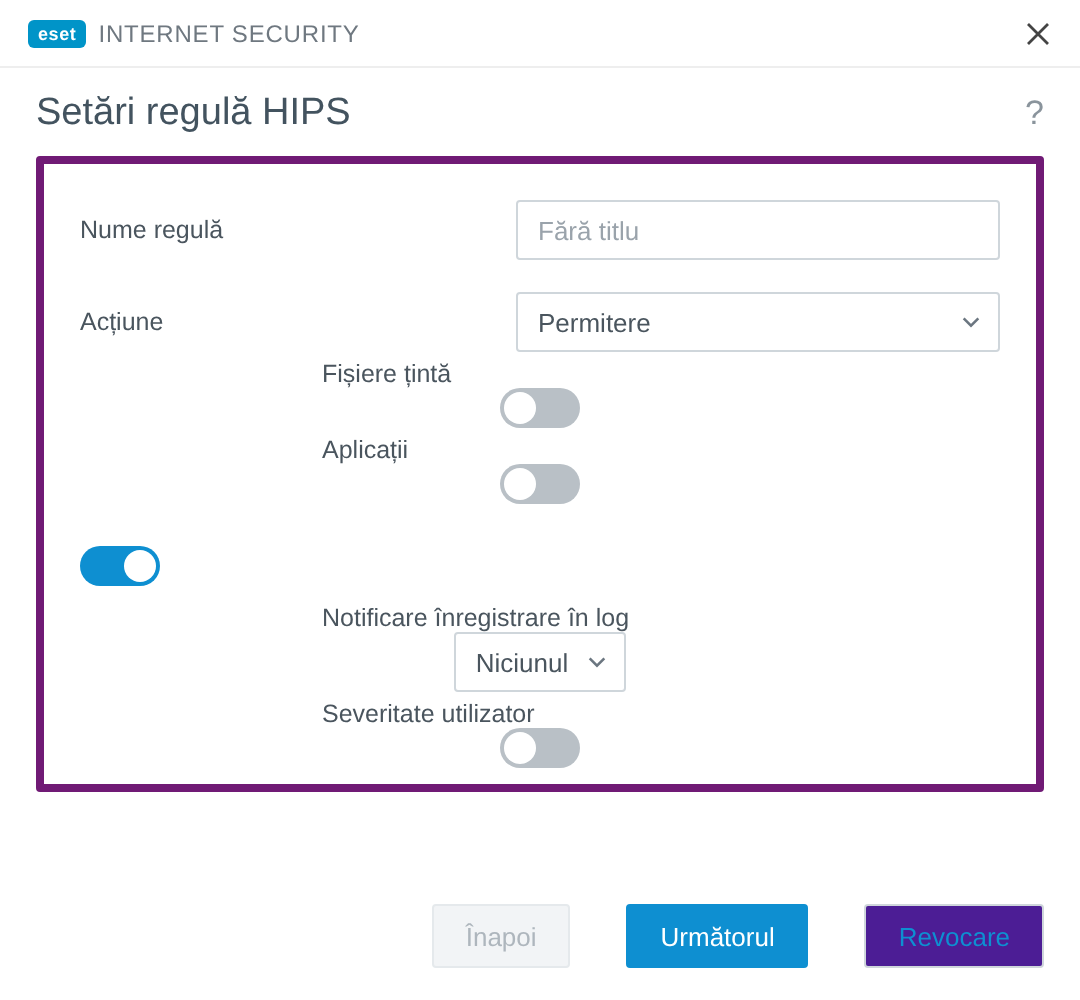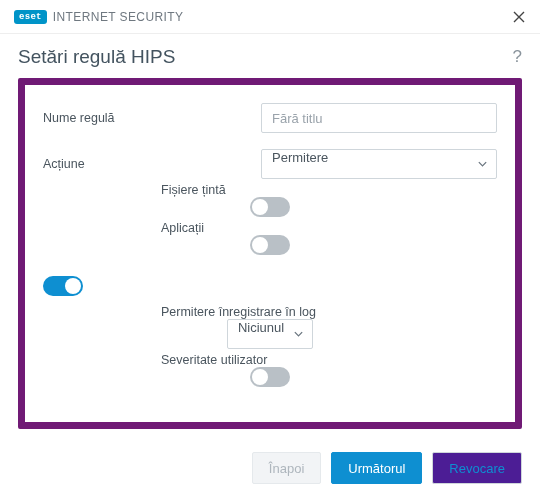--- a/index.html
+++ b/index.html
@@ -21,21 +21,20 @@
   }
   .brand-badge {
     background: #0094c8;
     color: #fff;
     font-size: 9px;
     font-weight: 700;
     border-radius: 3px;
     padding: 2px 5px;
     letter-spacing: 0.3px;
     margin-right: 6px;
-    font-family: Liberation Mono, monospace;
   }
   .brand-text {
     color: #6f7880;
     font-size: 12px;
     font-weight: 400;
     letter-spacing: 0.4px;
   }
   .close-icon {
     margin-left: auto;
     width: 18px; height: 18px;
@@ -56,23 +55,23 @@
     font-weight: 400;
   }
   .help-icon {
     margin-left: auto;
     color: #8a949c;
     font-size: 17px;
     cursor: pointer;
   }
   .content {
     margin: 0 18px;
-    border: 7px solid #701a75;
-    border-radius: 2px;
-    padding: 16px 18px 33px 18px;
+    border: 4px solid #701a75;
+    border-radius: 2px;
+    padding: 16px 18px 6px 18px;
     flex: 0 0 auto;
   }
   .row {
     display: flex;
     align-items: center;
     min-height: 34px;
     padding: 2px 0;
   }
   .row + .row { margin-top: 0; flex-direction: column; }
   .label {
@@ -101,21 +100,21 @@
   }
   .text-input::placeholder { color: #9aa3ab; }
   .select {
     position: relative;
     width: 100%;
     height: 30px;
     border: 1px solid #cfd6db;
     border-radius: 2px;
     background: #fff;
     display: flex;
-    align-items: flex-start;
+    align-items: center;
     padding: 0 28px 0 10px;
     font-size: 13px;
     color: #4a555e;
     cursor: pointer;
   }
   .select .chev {
     position: absolute;
     right: 8px;
     top: 50%;
     transform: translateY(-50%);
@@ -144,21 +143,21 @@
   .toggle.on {
     background: #0e8fd1;
   }
   .toggle.on::after {
     left: 22px;
   }
   .footer {
     margin-top: auto;
     display: flex;
     justify-content: flex-end;
-    gap: 10px;
+    gap: 28px;
     padding: 16px 18px 16px 18px;
   }
   .btn {
     height: 32px;
     padding: 0 16px;
     border-radius: 2px;
     font-size: 13px;
     font-family: inherit;
     cursor: pointer;
     border: 1px solid transparent;
@@ -246,21 +245,21 @@
 
     <div class="gap"></div>
 
     <div class="row">
       <div class="control">
         <div class="toggle on"></div>
       </div>
     </div>
 
     <div class="row">
-      <div class="label">Permitere înregistrare în log</div>
+      <div class="label">Notificare înregistrare în log</div>
       <div class="control">
         <div class="select">
           <span>Niciunul</span>
           <span class="chev">
             <svg viewBox="0 0 12 12">
                 <path d="M2 4 L6 8 L10 4" stroke="currentColor" stroke-width="1.4" fill="none"></path>
               </svg>
           </span>
         </div>
       </div>

